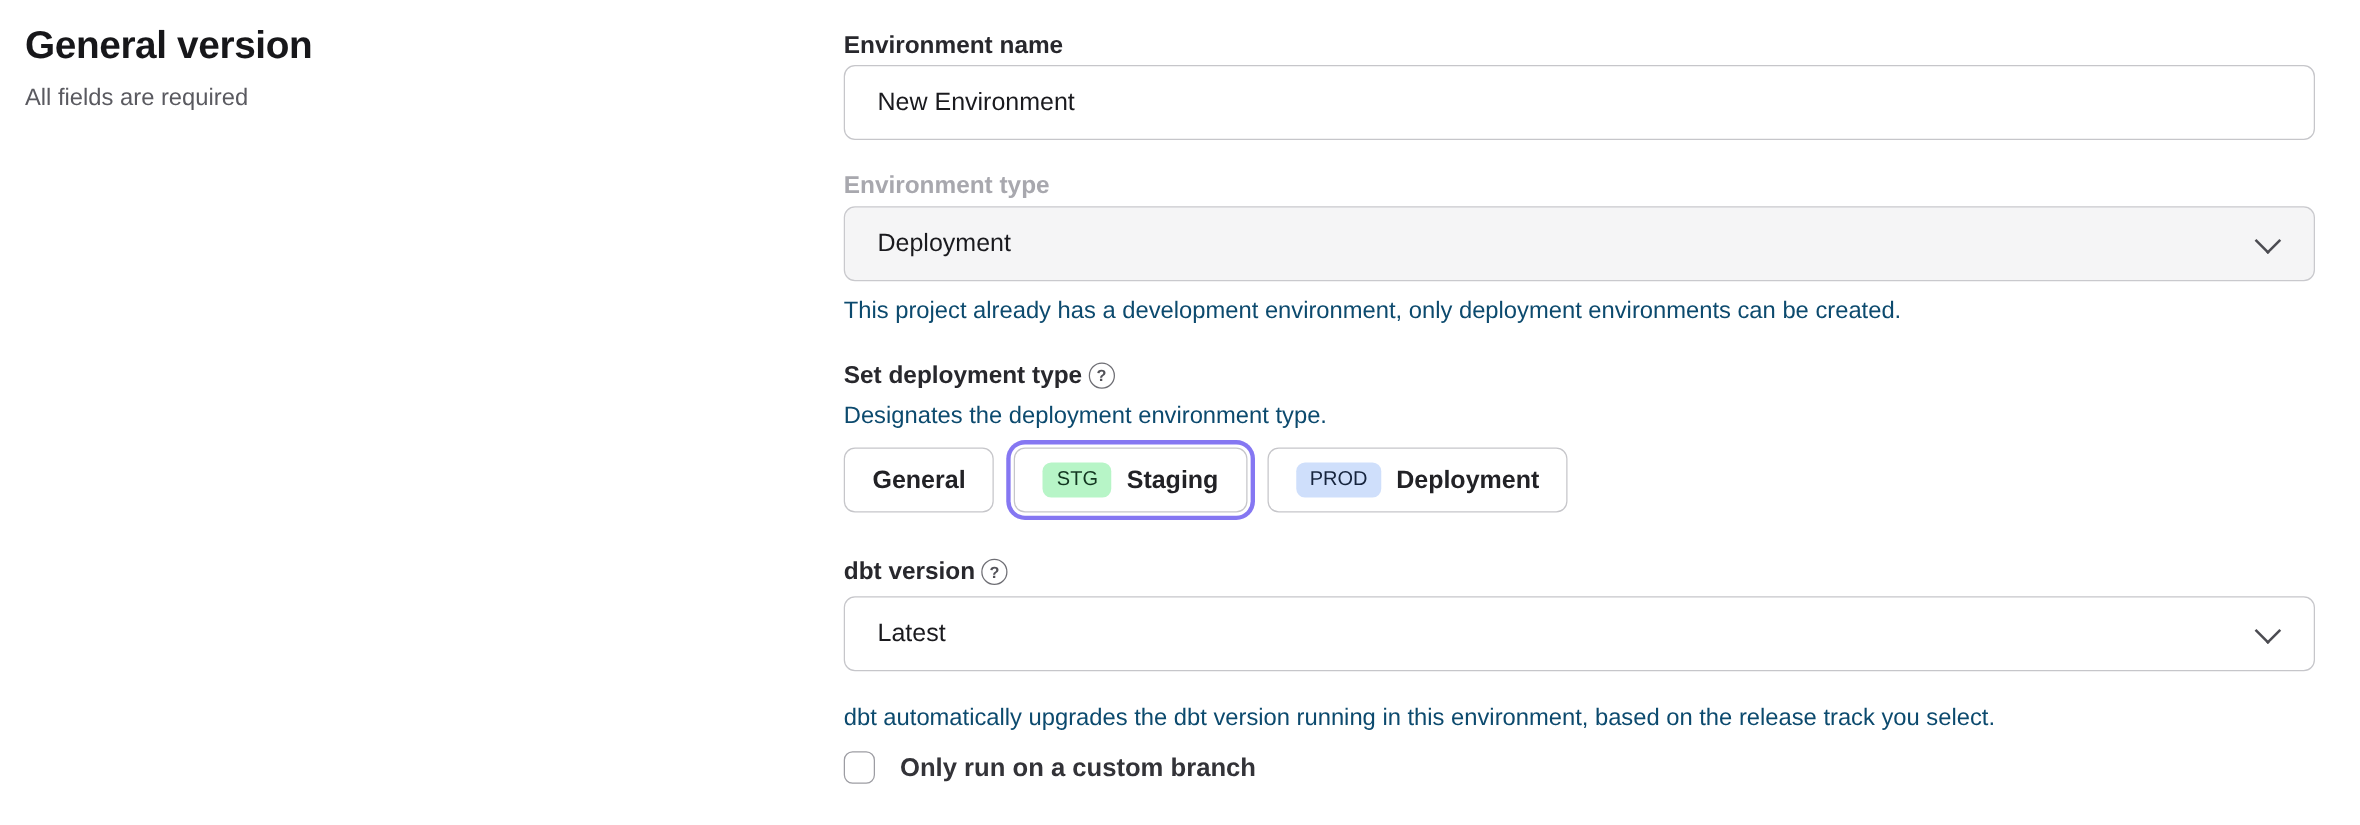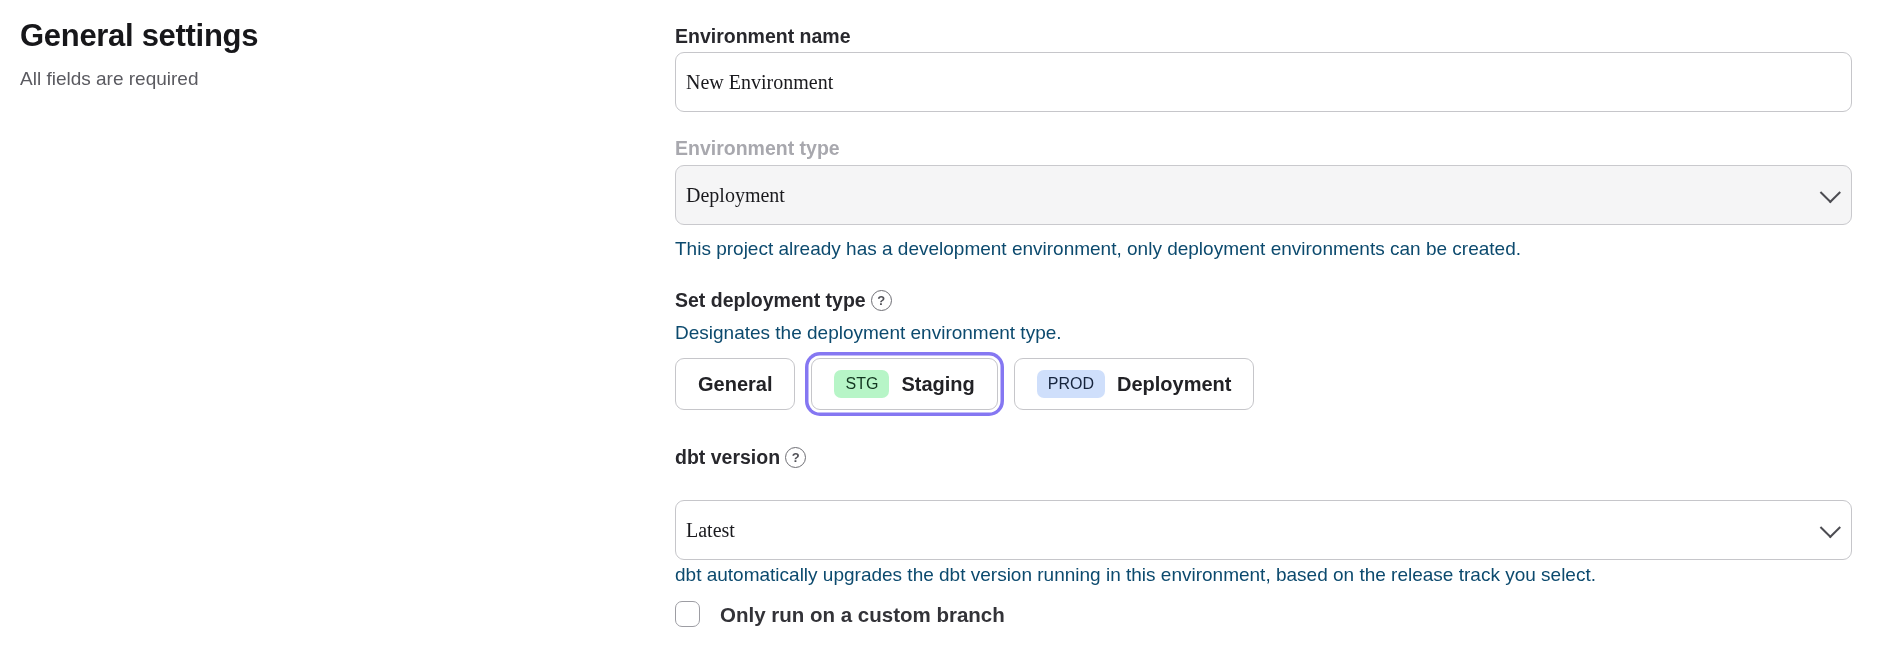--- a/index.html
+++ b/index.html
@@ -18,21 +18,21 @@
   }
   
   .form-col{position:absolute;left:675px;top:0;width:1177px;}
   .abs{position:absolute;left:0;}
   .field-label{font-size:19.5px;font-weight:600;color:#28282d;}
   .field-label.disabled{color:#a8a8ae;}
   .helper-text{font-size:19px;font-weight:400;color:#0c4a6e;}
   .control{
     box-sizing:border-box;width:1177px;height:60px;border:1px solid #c6c6ca;
     border-radius:9px;background:#ffffff;display:flex;align-items:center;
-    padding:0 10px;font-size:20px;color:#1a1a1e;font-family:Liberation Serif, serif;
+    padding:0 26px;font-size:20px;color:#1a1a1e;
   }
   .control.disabled{background:#f5f5f6;border-color:#c9c9cd;}
   .select{justify-content:space-between;cursor:pointer;}
   .chevron{
     width:13px;height:13px;border-right:2.2px solid #4c4c52;border-bottom:2.2px solid #4c4c52;
     transform:rotate(45deg) translateY(-4px);flex:0 0 auto;margin-right:6px;
   }
   .label-row{display:flex;align-items:center;gap:5px;}
   .help-icon{
     box-sizing:border-box;width:21px;height:21px;border:1.6px solid #6e6e74;border-radius:50%;
@@ -60,21 +60,21 @@
   .checkbox{
     box-sizing:border-box;width:25px;height:26px;border:1.4px solid #9d9da3;
     border-radius:7px;background:#fff;flex:0 0 auto;cursor:pointer;
   }
   .checkbox-label{font-size:20.5px;font-weight:600;color:#333338;}
 </style>
 </head>
 <body>
 
 <div class="left-col">
-  <h1 class="page-title">General settings</h1>
+  <h1 class="page-title">General version</h1>
   <p class="page-subtitle">All fields are required</p>
 </div>
 
 <div class="form-col">
 
   <div class="abs field-label" style="top:25px;">Environment name</div>
   <input class="abs control" style="top: 52px;" type="text" value="New Environment">
 
   <div class="abs field-label disabled" style="top:137px;">Environment type</div>
   <div class="abs control disabled select" style="top:165px;">
@@ -100,21 +100,21 @@
     <button class="type-btn">
       <span class="badge badge-prod">PROD</span>
       <span>Deployment</span>
     </button>
   </div>
 
   <div class="abs label-row" style="top:446px;">
     <span class="field-label" style="font-weight:700;">dbt version</span>
     <span class="help-icon">?</span>
   </div>
-  <div class="abs control select" style="top:500px;">
+  <div class="abs control select" style="top:477px;">
     <span>Latest</span>
     <span class="chevron"></span>
   </div>
   <div class="abs helper-text" style="top:564px;">dbt automatically upgrades the dbt version running in this environment, based on the release track you select.</div>
 
   <div class="abs checkbox-row" style="top:601px;">
     <span class="checkbox"></span>
     <span class="checkbox-label">Only run on a custom branch</span>
   </div>
 

